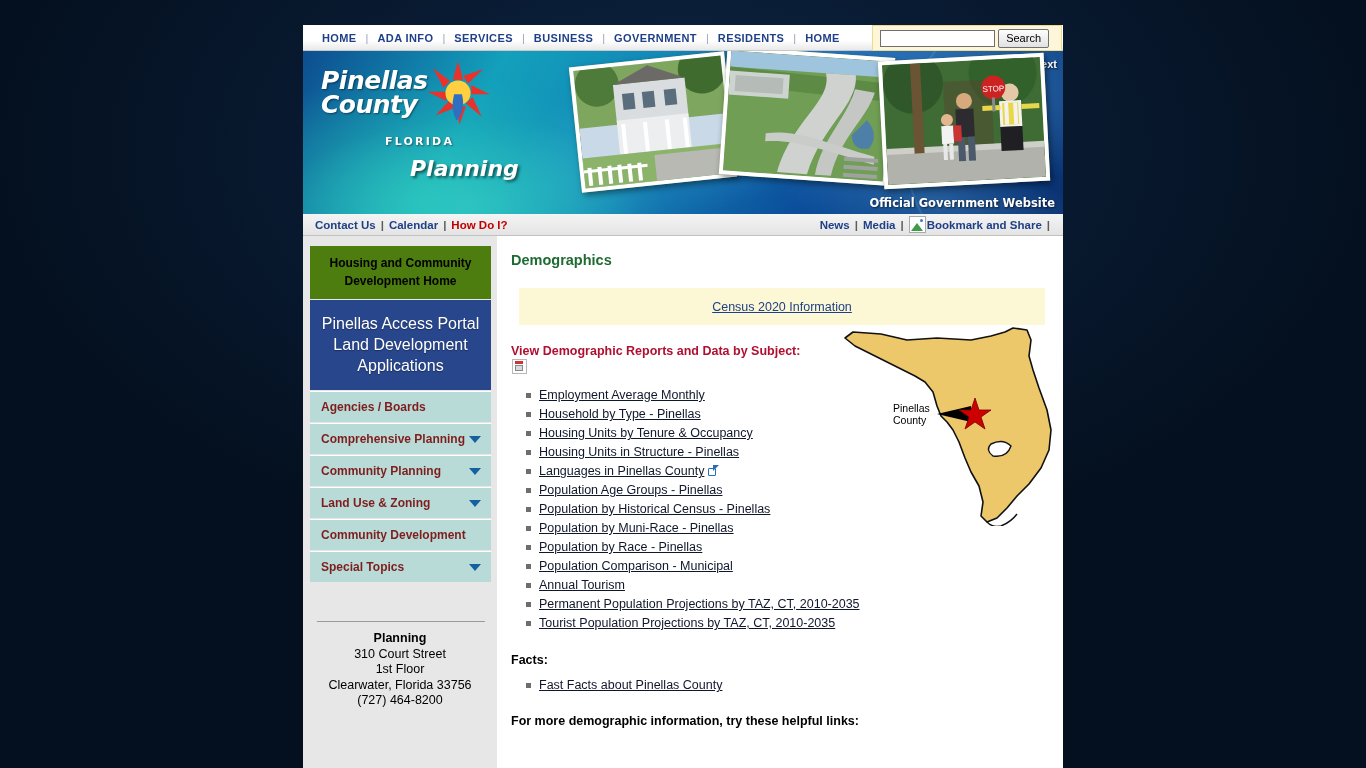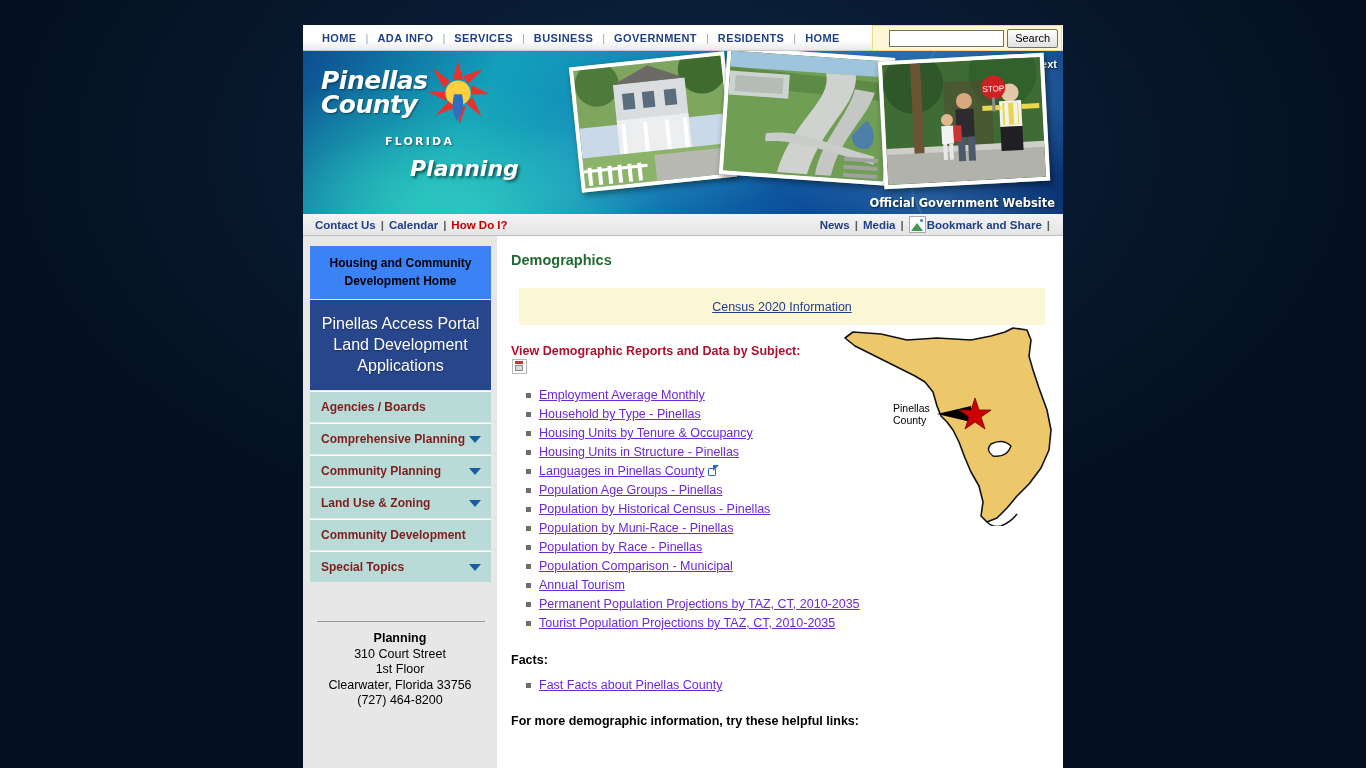--- a/index.html
+++ b/index.html
@@ -56,21 +56,21 @@
     right: 1px;
     top: 0px;
     width: 190px;
     height: 26px;
     background: #fdf6d8;
     border: 1px solid #f0d98a;
     box-sizing: border-box;
     display: flex;
     align-items: center;
     justify-content: flex-end;
-    padding-right: 3px;
+    padding-right: 12px;
     gap: 3px;
   }
   .searchwrap input {
     width: 115px;
     height: 17px;
     border: 1px solid #6f6f6f;
     background: #fff;
     font-size: 11px;
     box-sizing: border-box;
     padding: 0 3px;
@@ -228,21 +228,21 @@
     background: #ffffff;
   }
   .sidebar {
     width: 194px;
     background: #e7e7e7;
     padding-top: 10px;
     box-sizing: border-box;
     flex: none;
   }
   .side-home {
-    background: #3b82f6;
+    background: #4d7c0f;
     color: #000;
     font-size: 12px;
     font-weight: bold;
     text-align: center;
     padding: 8px 6px 9px 6px;
     line-height: 18px;
     margin: 0 6px 0 7px;
     text-decoration: none;
     display: block;
   }
@@ -367,21 +367,21 @@
   ul.linklist li::before {
     content: "";
     position: absolute;
     left: -13px;
     top: 7px;
     width: 5px;
     height: 5px;
     background: #6d6d6d;
   }
   ul.linklist a {
-    color: #6d28d9;
+    color: #0f172a;
     text-decoration: underline;
     font-size: 12.5px;
   }
   .extlink {
     display: inline-block;
     width: 11px; height: 11px;
     margin-left: 4px;
     vertical-align: -1px;
     position: relative;
   }

